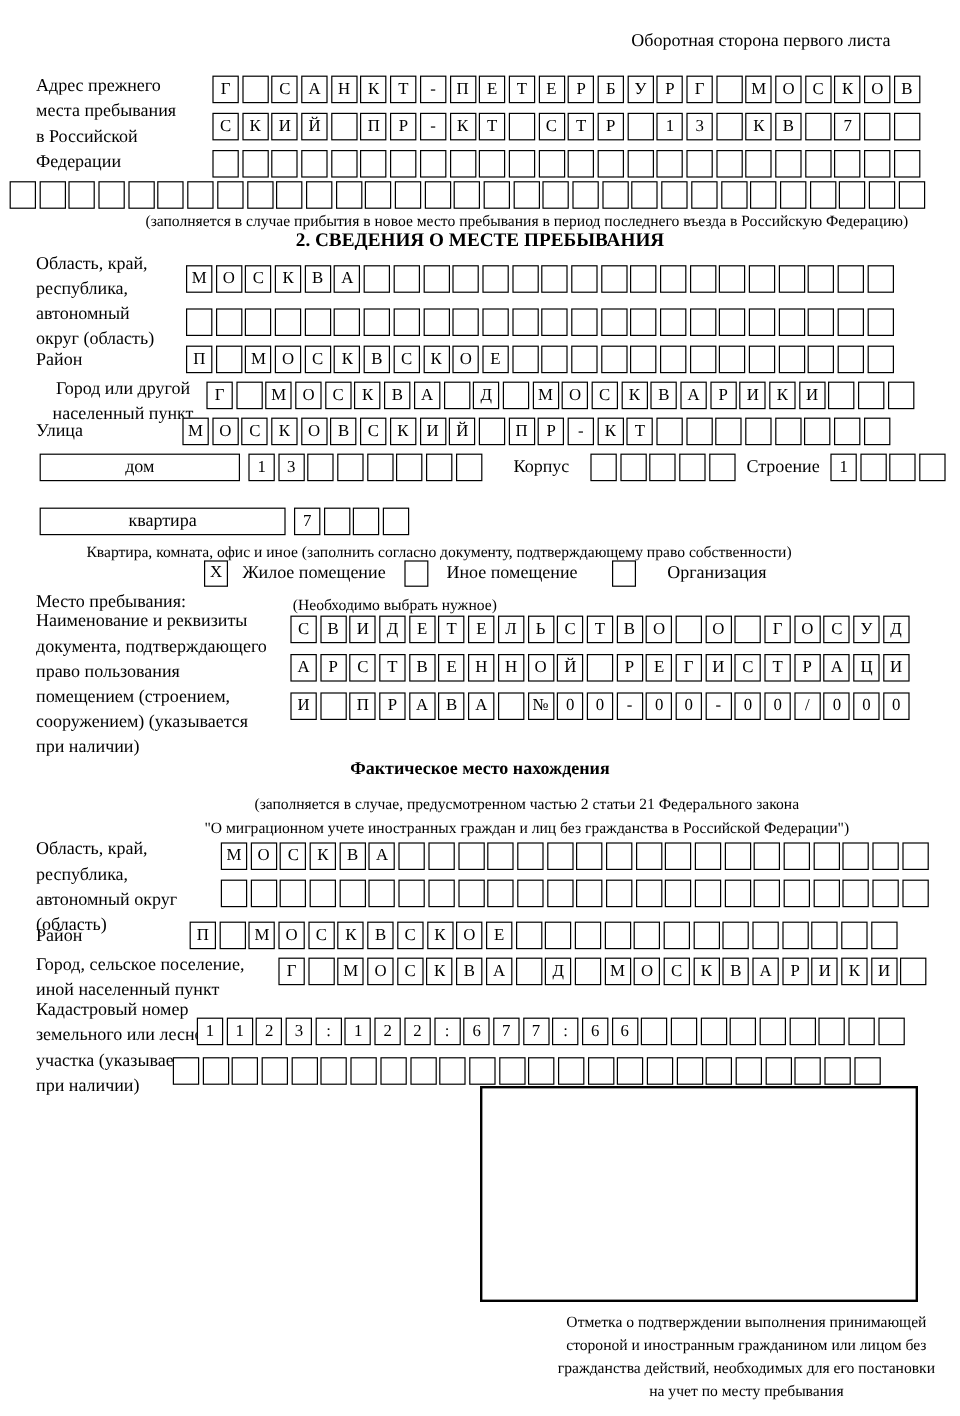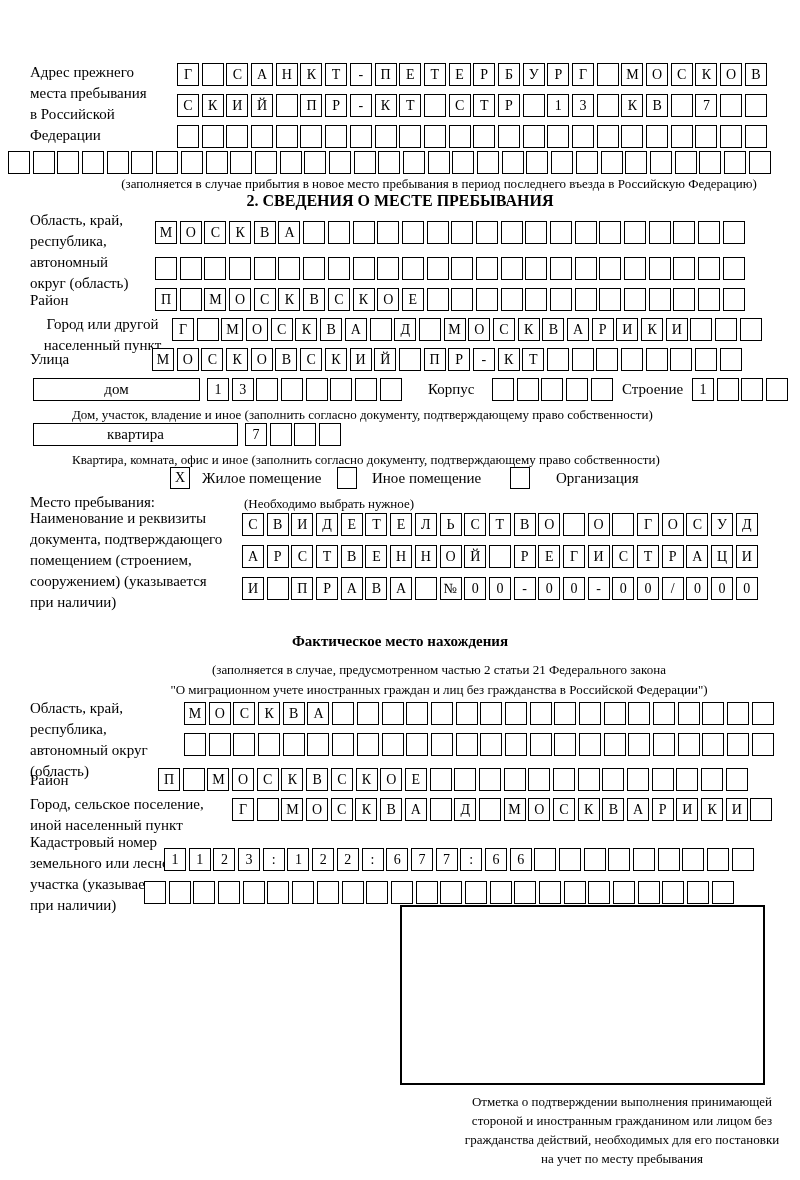--- a/index.html
+++ b/index.html
@@ -19,20 +19,21 @@
         display:flex;align-items:center;justify-content:center;font-size:15px;background:#fff;}
   .cb{box-sizing:border-box;width:20px;height:22px;border:1.7px solid #000;
       display:flex;align-items:center;justify-content:center;font-size:14px;background:#fff;}
   .stamp{box-sizing:border-box;border:2px solid #000;background:#fff;}
 </style>
 </head>
 <body>
 
 <div class="page">
 
+  <div class="abs lbl" style="top:24px;right:58px;">Оборотная сторона первого листа</div>
 
   <div class="abs lbl" style="left:30px;top:62px;width:145px;">
       <div>Адрес прежнего</div>
       <div>места пребывания</div>
       <div>в Российской</div>
       <div>Федерации</div>
     </div>
   <div class="abs cells" style="left:177px;top:63px;">
       <span class="cell">Г</span>
       <span class="cell"></span>
@@ -313,21 +314,20 @@
       <span class="cell"></span>
       <span class="cell"></span>
     </div>
   <div class="abs lbl" style="left:622px;top:379px;">Строение</div>
   <div class="abs cells" style="left:692px;top:378px;">
       <span class="cell">1</span>
       <span class="cell"></span>
       <span class="cell"></span>
       <span class="cell"></span>
     </div>
-  <div class="abs note" style="left:33px;top:405px;">Дом, участок, владение и иное (заполнить согласно документу, подтверждающему право собственности)</div>
 
   <div class="abs widebox" style="left:33px;top:423px;width:205px;">квартира</div>
   <div class="abs cells" style="left:245px;top:423px;">
       <span class="cell">7</span>
       <span class="cell"></span>
       <span class="cell"></span>
       <span class="cell"></span>
     </div>
   <div class="abs note" style="left:33px;top:450px;">Квартира, комната, офис и иное (заполнить согласно документу, подтверждающему право собственности)</div>
 
@@ -336,20 +336,21 @@
   <div class="abs lbl" style="left:202px;top:468px;">Жилое помещение</div>
   <div class="abs cb" style="left:337px;top:467px;"></div>
   <div class="abs lbl" style="left:372px;top:468px;">Иное помещение</div>
   <div class="abs cb" style="left:510px;top:467px;"></div>
   <div class="abs lbl" style="left:556px;top:468px;">Организация</div>
   <div class="abs note" style="left:205px;top:494px;">(Необходимо выбрать нужное)</div>
 
   <div class="abs lbl" style="left:30px;top:508px;width:210px;">
       <div>Наименование и реквизиты</div>
       <div>документа, подтверждающего</div>
+      <div>право пользования</div>
       <div>помещением (строением,</div>
       <div>сооружением) (указывается</div>
       <div>при наличии)</div>
     </div>
   <div class="abs cells" style="left:242px;top:513px;">
       <span class="cell">С</span>
       <span class="cell">В</span>
       <span class="cell">И</span>
       <span class="cell">Д</span>
       <span class="cell">Е</span>

